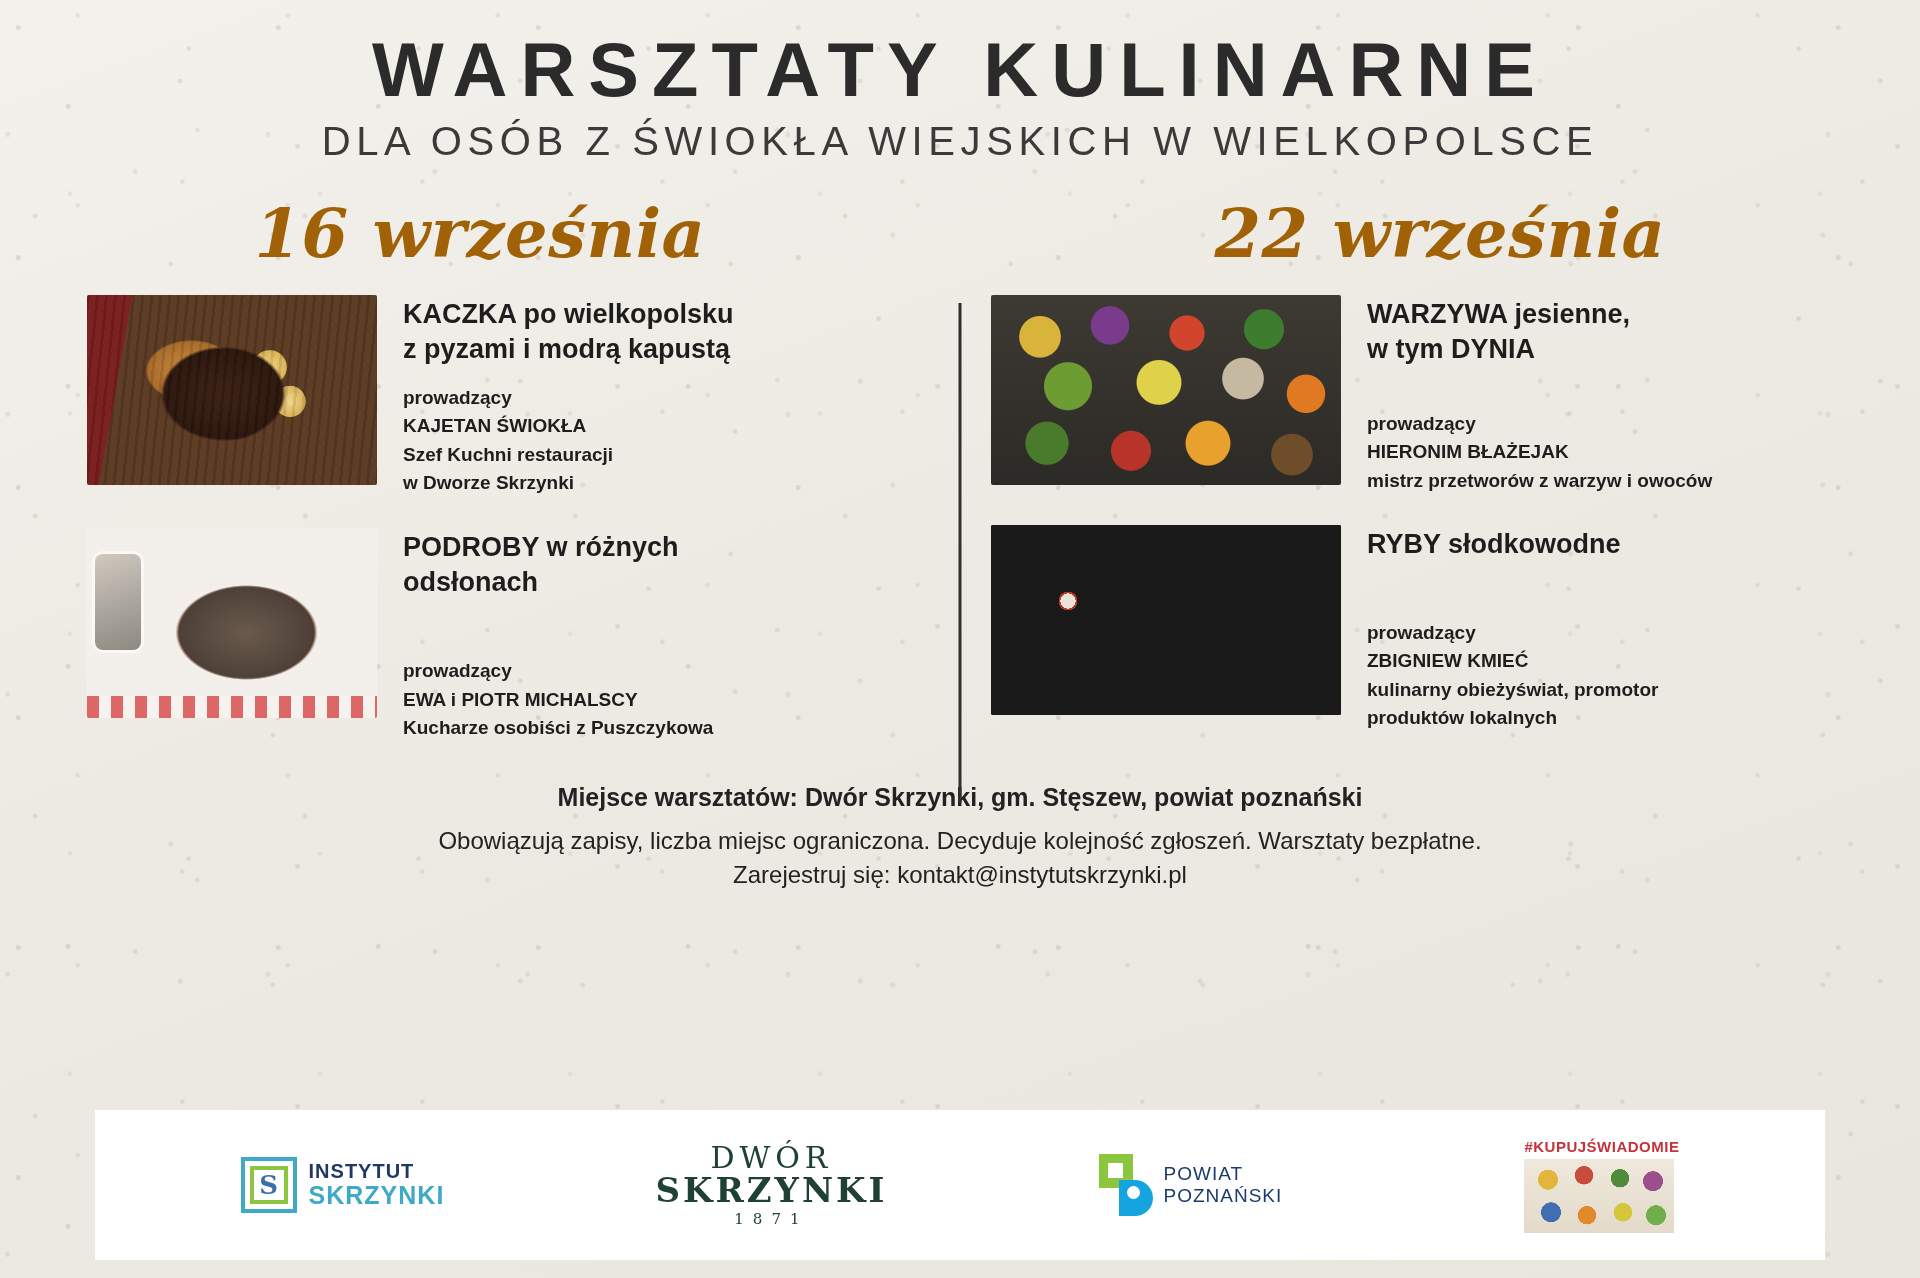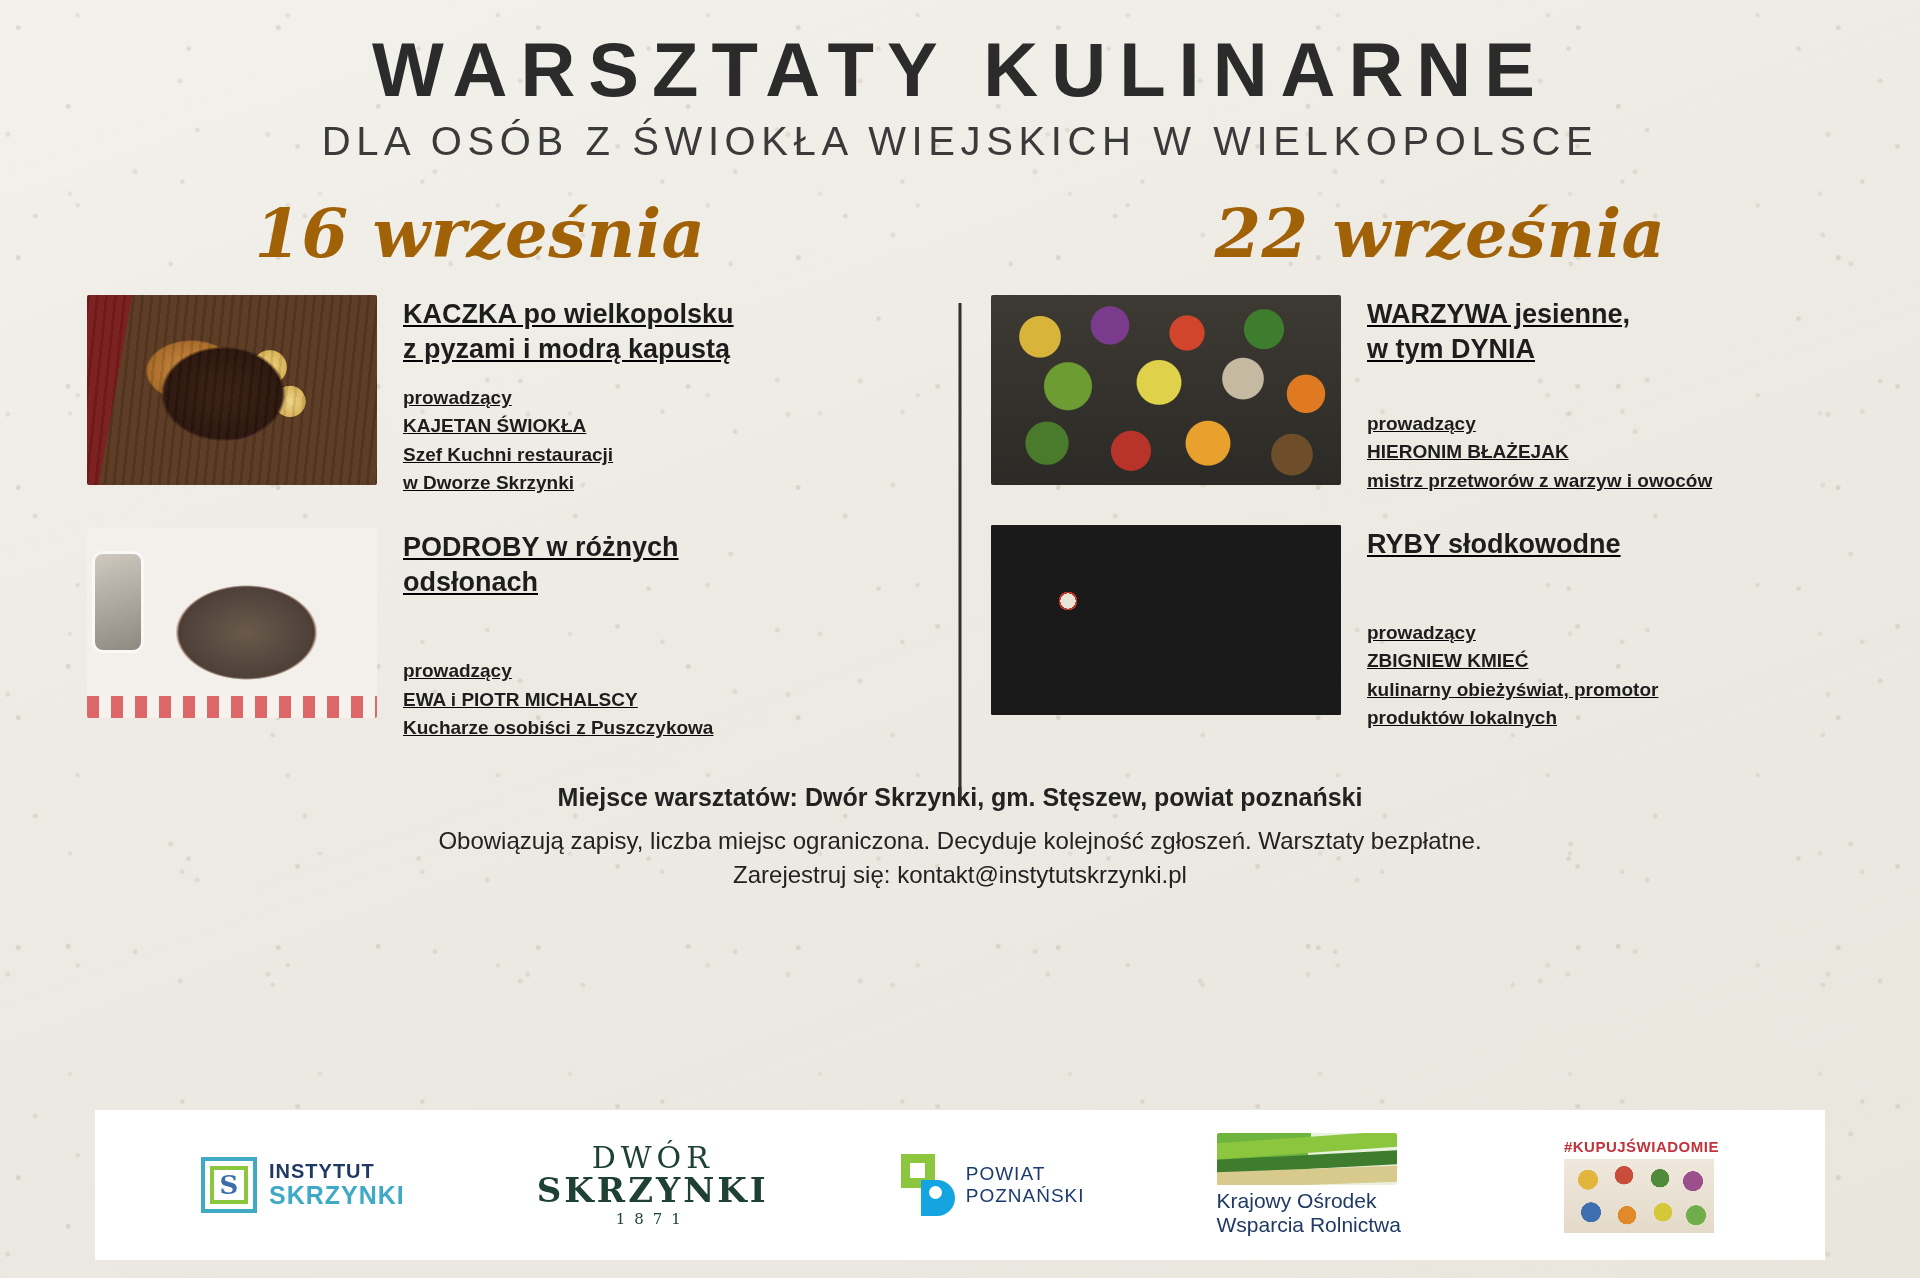--- a/index.html
+++ b/index.html
@@ -85,21 +85,20 @@
     background: #2f2f2f;
     transform: translateX(-50%);
   }
   .column { flex: 1; padding: 0 12px; }
   .column.right { padding-left: 50px; }
 
   .entry {
     display: flex;
     gap: 26px;
     margin-bottom: 30px;
-    text-decoration: underline;
   }
   .entry-photo {
     width: 290px;
     height: 190px;
     flex: 0 0 290px;
     border-radius: 2px;
     overflow: hidden;
     position: relative;
   }
   .entry.right-col .entry-photo { width: 350px; flex: 0 0 350px; }
@@ -443,33 +442,20 @@
     <div class="pw-marks">
       <div class="sq"></div>
       <div class="p"></div>
     </div>
     <div class="logo-powiat-text">
       <div class="p1">POWIAT</div>
       <div class="p2">POZNAŃSKI</div>
     </div>
   </div>
 
-  <div class="logo logo-kowr">
-    <div>
-      <div class="kowr-mark">
-        <div class="band1"></div>
-        <div class="band2"></div>
-        <div class="band3"></div>
-      </div>
-      <div class="logo-kowr-text">
-        <div class="k1">Krajowy Ośrodek</div>
-        <div class="k2">Wsparcia Rolnictwa</div>
-      </div>
-    </div>
-  </div>
 
   <div class="logo logo-kupuj">
     <div>
       <div class="tag">#KUPUJŚWIADOMIE</div>
       <div class="kupuj-img"></div>
     </div>
   </div>
 
 </div>
 

